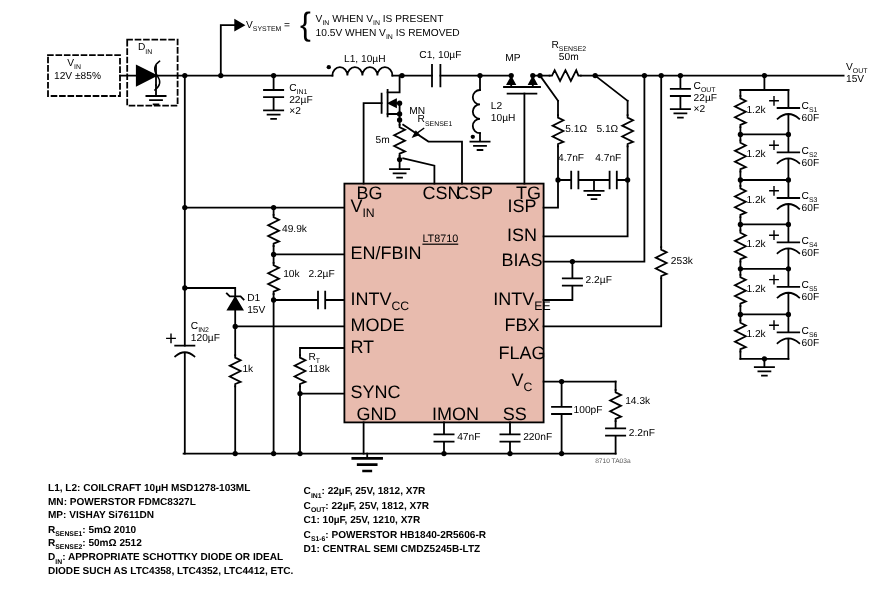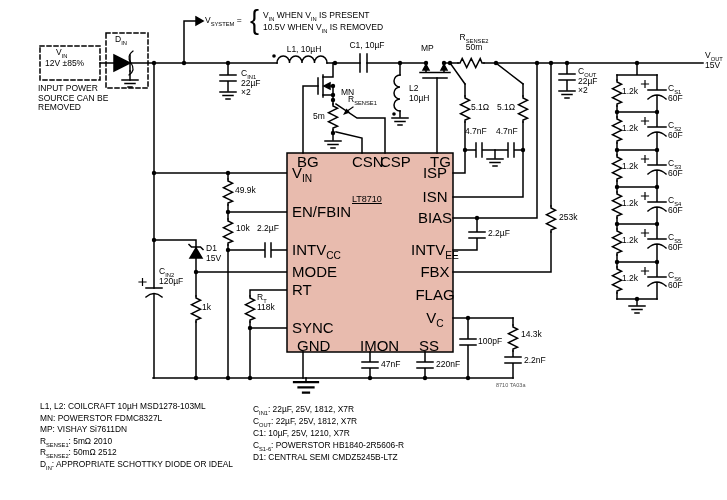--- a/index.html
+++ b/index.html
@@ -5,21 +5,21 @@
   html,body{margin:0;padding:0;background:#fff;}
   #stage{position:relative;width:727px;height:500px;background:#ffffff;overflow:hidden;
          font-family:"Liberation Sans",sans-serif;color:#000;}
   svg{position:absolute;left:0;top:0;}
   .lbl{position:absolute;font-size:8.5px;line-height:9.6px;white-space:pre-line;color:#000;}
   .lbl sub{font-size:0.68em;line-height:0;}
   .ctr{text-align:center;}
   .pin{position:absolute;font-size:15px;line-height:9px;white-space:nowrap;}
   .pin sub{font-size:0.68em;line-height:0;}
   .pin-r{left:402px;width:66px;text-align:center;}
-  .note{position:absolute;font-size:8.4px;line-height:9px;white-space:nowrap;}
+  .note{position:absolute;font-size:8.4px;line-height:9px;white-space:nowrap;font-weight:bold;}
   .note sub{font-size:0.68em;line-height:0;}
   .brace{position:absolute;font-size:27px;font-weight:400;line-height:27px;}
   .tiny{position:absolute;font-size:5.5px;color:#555;}
   .icname{position:absolute;font-size:9px;text-decoration:underline;}
 </style>
 </head>
 <body>
 
 <div id="stage">
 
@@ -257,23 +257,20 @@
 </svg>
 
 <div class="lbl" style="left:205px;top:16px">V<sub>SYSTEM</sub> = </div>
 <div class="brace" style="left:250px;top:7px">{</div>
 <div class="lbl" style="left:263px;top:11px">V<sub>IN</sub> WHEN V<sub>IN</sub> IS PRESENT</div>
 <div class="lbl" style="left:263px;top:23px">10.5V WHEN V<sub>IN</sub> IS REMOVED</div>
 
 <div class="lbl" style="left:56px;top:48px">V<sub>IN</sub></div>
 <div class="lbl" style="left:45px;top:59px">12V ±85%</div>
 <div class="lbl" style="left:115px;top:35px">D<sub>IN</sub></div>
-<div class="lbl" style="left:38px;top:84px">INPUT POWER
-SOURCE CAN BE
-REMOVED</div>
 
 <div class="lbl" style="left:241px;top:69px">C<sub>IN1</sub>
 22µF
 ×2</div>
 <div class="lbl ctr" style="left:279px;top:45px;width:50px">L1, 10µH</div>
 <div class="lbl" style="left:341px;top:88px">MN</div>
 <div class="lbl" style="left:348px;top:95px">R<sub>SENSE1</sub></div>
 <div class="lbl" style="left:313px;top:112px">5m</div>
 <div class="lbl ctr" style="left:342px;top:41px;width:50px">C1, 10µF</div>
 <div class="lbl" style="left:409px;top:84px">L2
@@ -353,19 +350,20 @@
 <div class="lbl" style="left:622px;top:274px">1.2k</div>
 <div class="lbl" style="left:668px;top:271px">C<sub>S6</sub>
 60F</div>
 
 <div class="note" style="left:40px;top:402px">L1, L2: COILCRAFT 10µH MSD1278-103ML</div>
 <div class="note" style="left:40px;top:414px">MN: POWERSTOR FDMC8327L</div>
 <div class="note" style="left:40px;top:425px">MP: VISHAY Si7611DN</div>
 <div class="note" style="left:40px;top:437px">R<sub>SENSE1</sub>: 5mΩ 2010</div>
 <div class="note" style="left:40px;top:448px">R<sub>SENSE2</sub>: 50mΩ 2512</div>
 <div class="note" style="left:40px;top:460px">D<sub>IN</sub>: APPROPRIATE SCHOTTKY DIODE OR IDEAL</div>
+<div class="note" style="left:40px;top:471px">DIODE SUCH AS LTC4358, LTC4352, LTC4412, ETC.</div>
 <div class="note" style="left:253px;top:405px">C<sub>IN1</sub>: 22µF, 25V, 1812, X7R</div>
 <div class="note" style="left:253px;top:417px">C<sub>OUT</sub>: 22µF, 25V, 1812, X7R</div>
 <div class="note" style="left:253px;top:429px">C1: 10µF, 25V, 1210, X7R</div>
 <div class="note" style="left:253px;top:441px">C<sub>S1-6</sub>: POWERSTOR HB1840-2R5606-R</div>
 <div class="note" style="left:253px;top:453px">D1: CENTRAL SEMI CMDZ5245B-LTZ</div>
 
 </div>
 
 </body></html>

